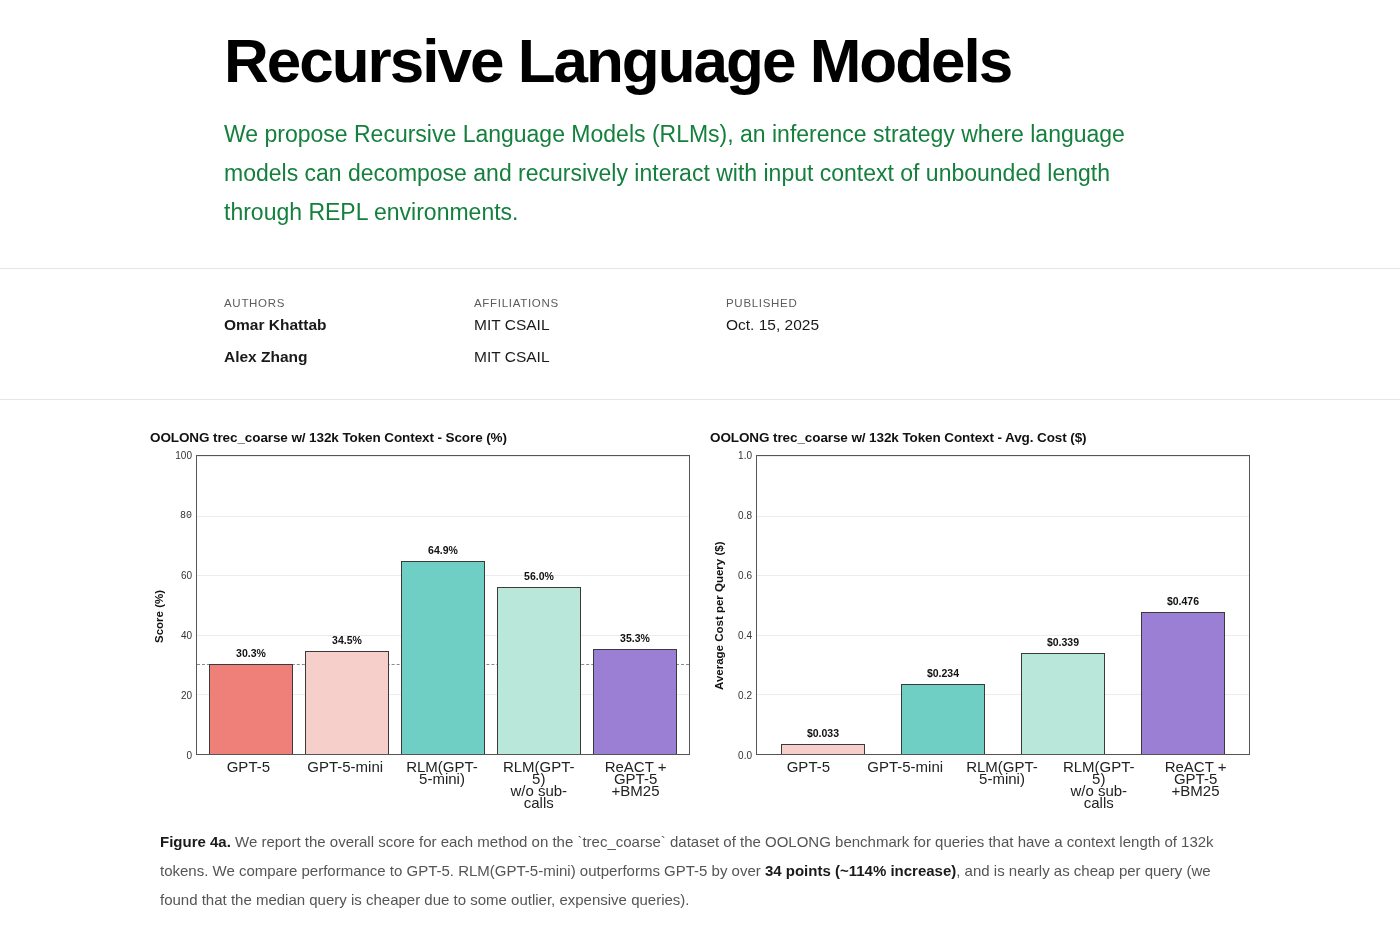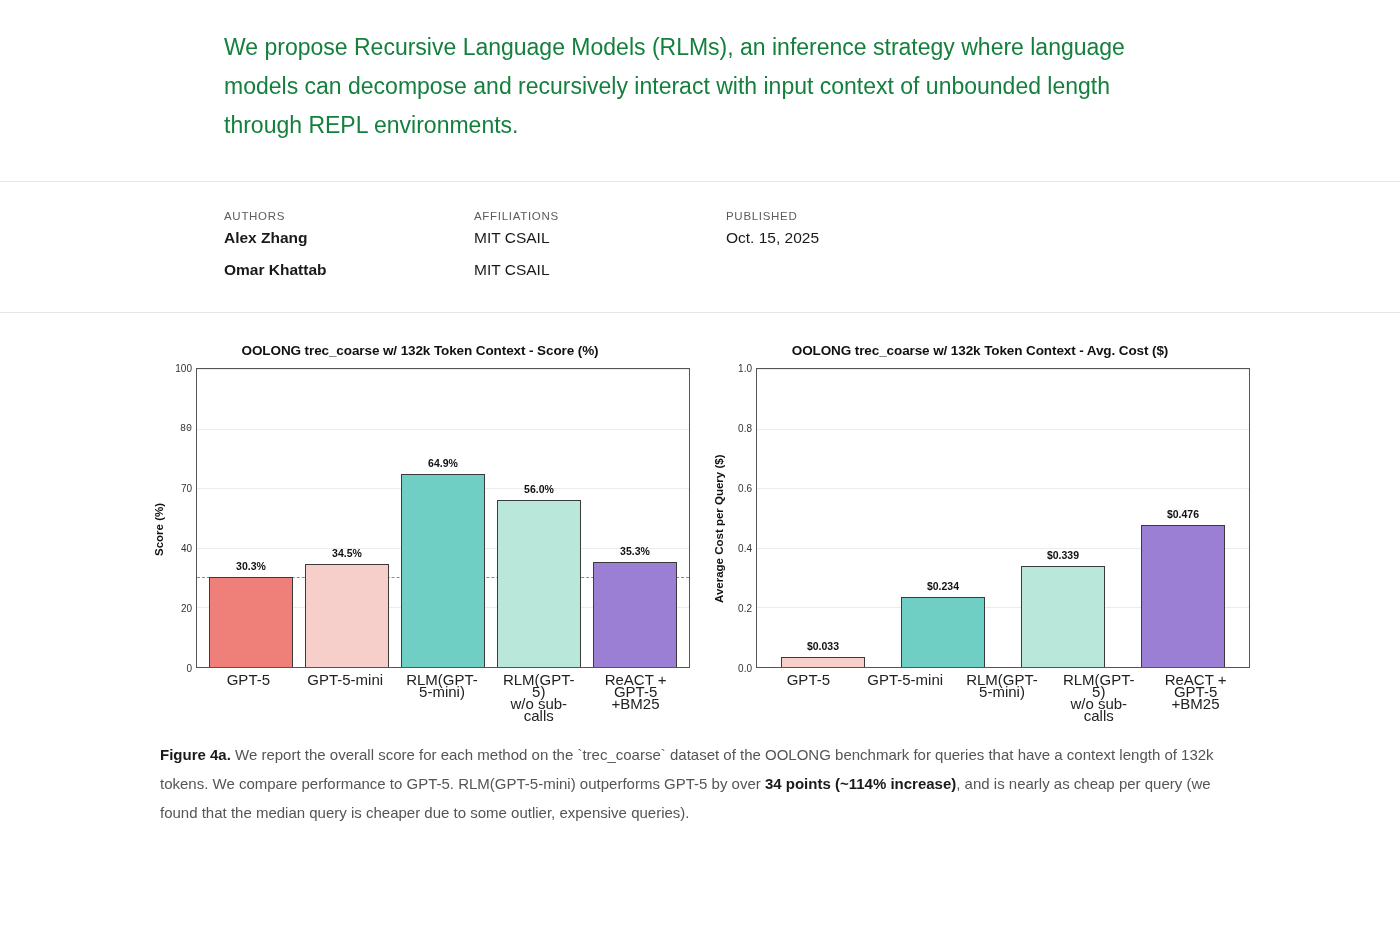--- a/index.html
+++ b/index.html
@@ -61,21 +61,21 @@
   }
   .charts {
     display: flex;
     justify-content: center;
     gap: 20px;
   }
   .chart-box { width: 540px; }
   .chart-title {
     font-size: 13.5px;
     font-weight: 700;
-    text-align: center;
+    text-align: left;
     margin-bottom: 10px;
     color: #111;
     letter-spacing: -0.1px;
   }
   .plot-row { display: flex; }
   .ylabel {
     writing-mode: vertical-rl;
     transform: rotate(180deg);
     font-size: 11.5px;
     font-weight: 700;
@@ -172,30 +172,31 @@
     color: #555;
   }
   .caption b { color: #1a1a1a; font-weight: 700; text-align: center; }
 </style>
 </head>
 <body>
 
 <div class="page">
 
   <div class="hero">
+    <h1 class="title">Recursive Language Models</h1>
     <div class="subtitle">We propose Recursive Language Models (RLMs), an inference strategy where language models can decompose and recursively interact with input context of unbounded length through REPL environments.</div>
   </div>
 
   <div class="divider"></div>
 
   <div class="meta">
     <div class="meta-col authors">
       <div class="meta-label">AUTHORS</div>
+      <div class="meta-value bold">Omar Khattab</div>
       <div class="meta-value bold">Alex Zhang</div>
-      <div class="meta-value bold">Omar Khattab</div>
     </div>
     <div class="meta-col affil">
       <div class="meta-label">AFFILIATIONS</div>
       <div class="meta-value">MIT CSAIL</div>
       <div class="meta-value">MIT CSAIL</div>
     </div>
     <div class="meta-col pub">
       <div class="meta-label">PUBLISHED</div>
       <div class="meta-value">Oct. 15, 2025</div>
     </div>
@@ -207,21 +208,21 @@
     <div class="charts">
 
       <div class="chart-box">
         <div class="chart-title">OOLONG trec_coarse w/ 132k Token Context - Score (%)</div>
         <div class="plot-row">
           <div class="ylabel">Score (%)</div>
           <div class="yticks" id="yticks-0">
               <div class="ytick" style="top: 100%;">0</div>
               <div class="ytick" style="top: 80%;">20</div>
               <div class="ytick" style="top: 60%;">40</div>
-              <div class="ytick" style="top: 40%;">70</div>
+              <div class="ytick" style="top: 40%;">60</div>
               <div class="ytick" style="top: 20%; font-family: Liberation Mono, monospace;">80</div>
               <div class="ytick" style="top: 0%;">100</div>
             </div>
           <div class="plot" id="plot-0">
               <div class="gridline" style="top: 80%;"></div>
               <div class="gridline" style="top: 60%;"></div>
               <div class="gridline" style="top: 40%;"></div>
               <div class="gridline" style="top: 20%;"></div>
               <div class="gridline" style="top: 0%;"></div>
               <div class="threshold" style="top: 69.7%;"></div>

